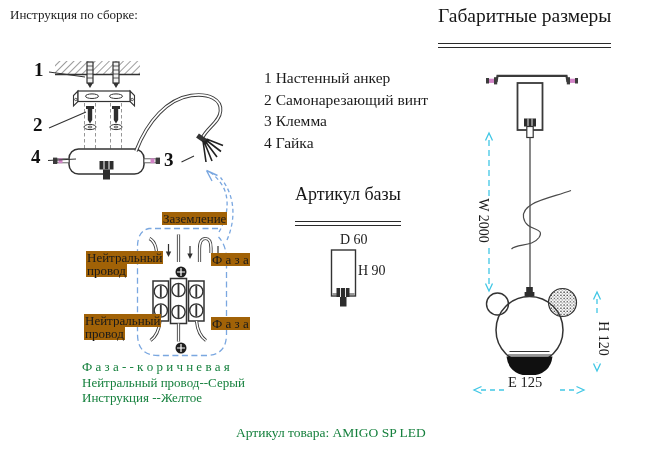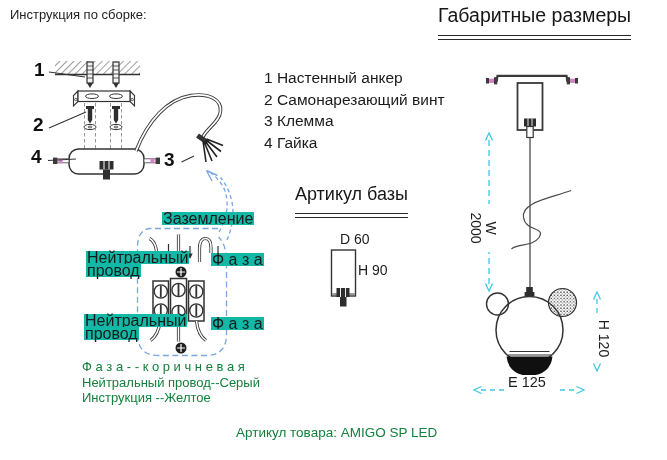--- a/index.html
+++ b/index.html
@@ -1,28 +1,28 @@
 <!DOCTYPE html>
 <html><head>
 <meta charset="utf-8">
 <style>
   html,body{margin:0;padding:0;background:#fff;}
   #stage{
     position:relative;width:656px;height:460px;background:#ffffff;overflow:hidden;
-    font-family:Liberation Sans, sans-serif;color:#1e1e1e;
+    font-family:Liberation Serif, serif;color:#1e1e1e;
   }
   .abs{position:absolute;}
   .t13{font-size:13px;line-height:16px;}
   .title-right{font-size:19.5px;line-height:23px;color:#161616;}
   .base-title{font-size:18px;line-height:22px;color:#161616;}
-  .dbl{display:inline-block;border-bottom:1.5px solid #2a2a2a;padding-bottom:8px;position:relative;}
+  .dbl{display:inline-block;border-bottom:1.5px solid #2a2a2a;padding-bottom:16px;position:relative;}
   .dbl::after{content:"";position:absolute;left:0;right:0;bottom:-5px;border-bottom:1.5px solid #2a2a2a;}
   .parts{font-size:15.5px;line-height:21.5px;color:#1a1a1a;}
   .callout{font-size:19px;font-weight:bold;color:#101010;line-height:19px;}
-  .wlabel{font-size:16px;line-height:13px;color:#1a1a1a;background:#14b8a6;padding:0 1px;}
+  .wlabel{font-size:13px;line-height:13px;color:#1a1a1a;background:#a16207;padding:0 1px;}
   .legend{font-size:13px;line-height:15.5px;color:#15803d;}
   .dim{font-size:14px;line-height:15px;color:#1c1c1c;background:#fff;}
   .rot90{transform:rotate(90deg);transform-origin:center;text-align:center;}
   svg{display:block;}
 </style>
 </head>
 <body>
 
 <div id="stage">
 

